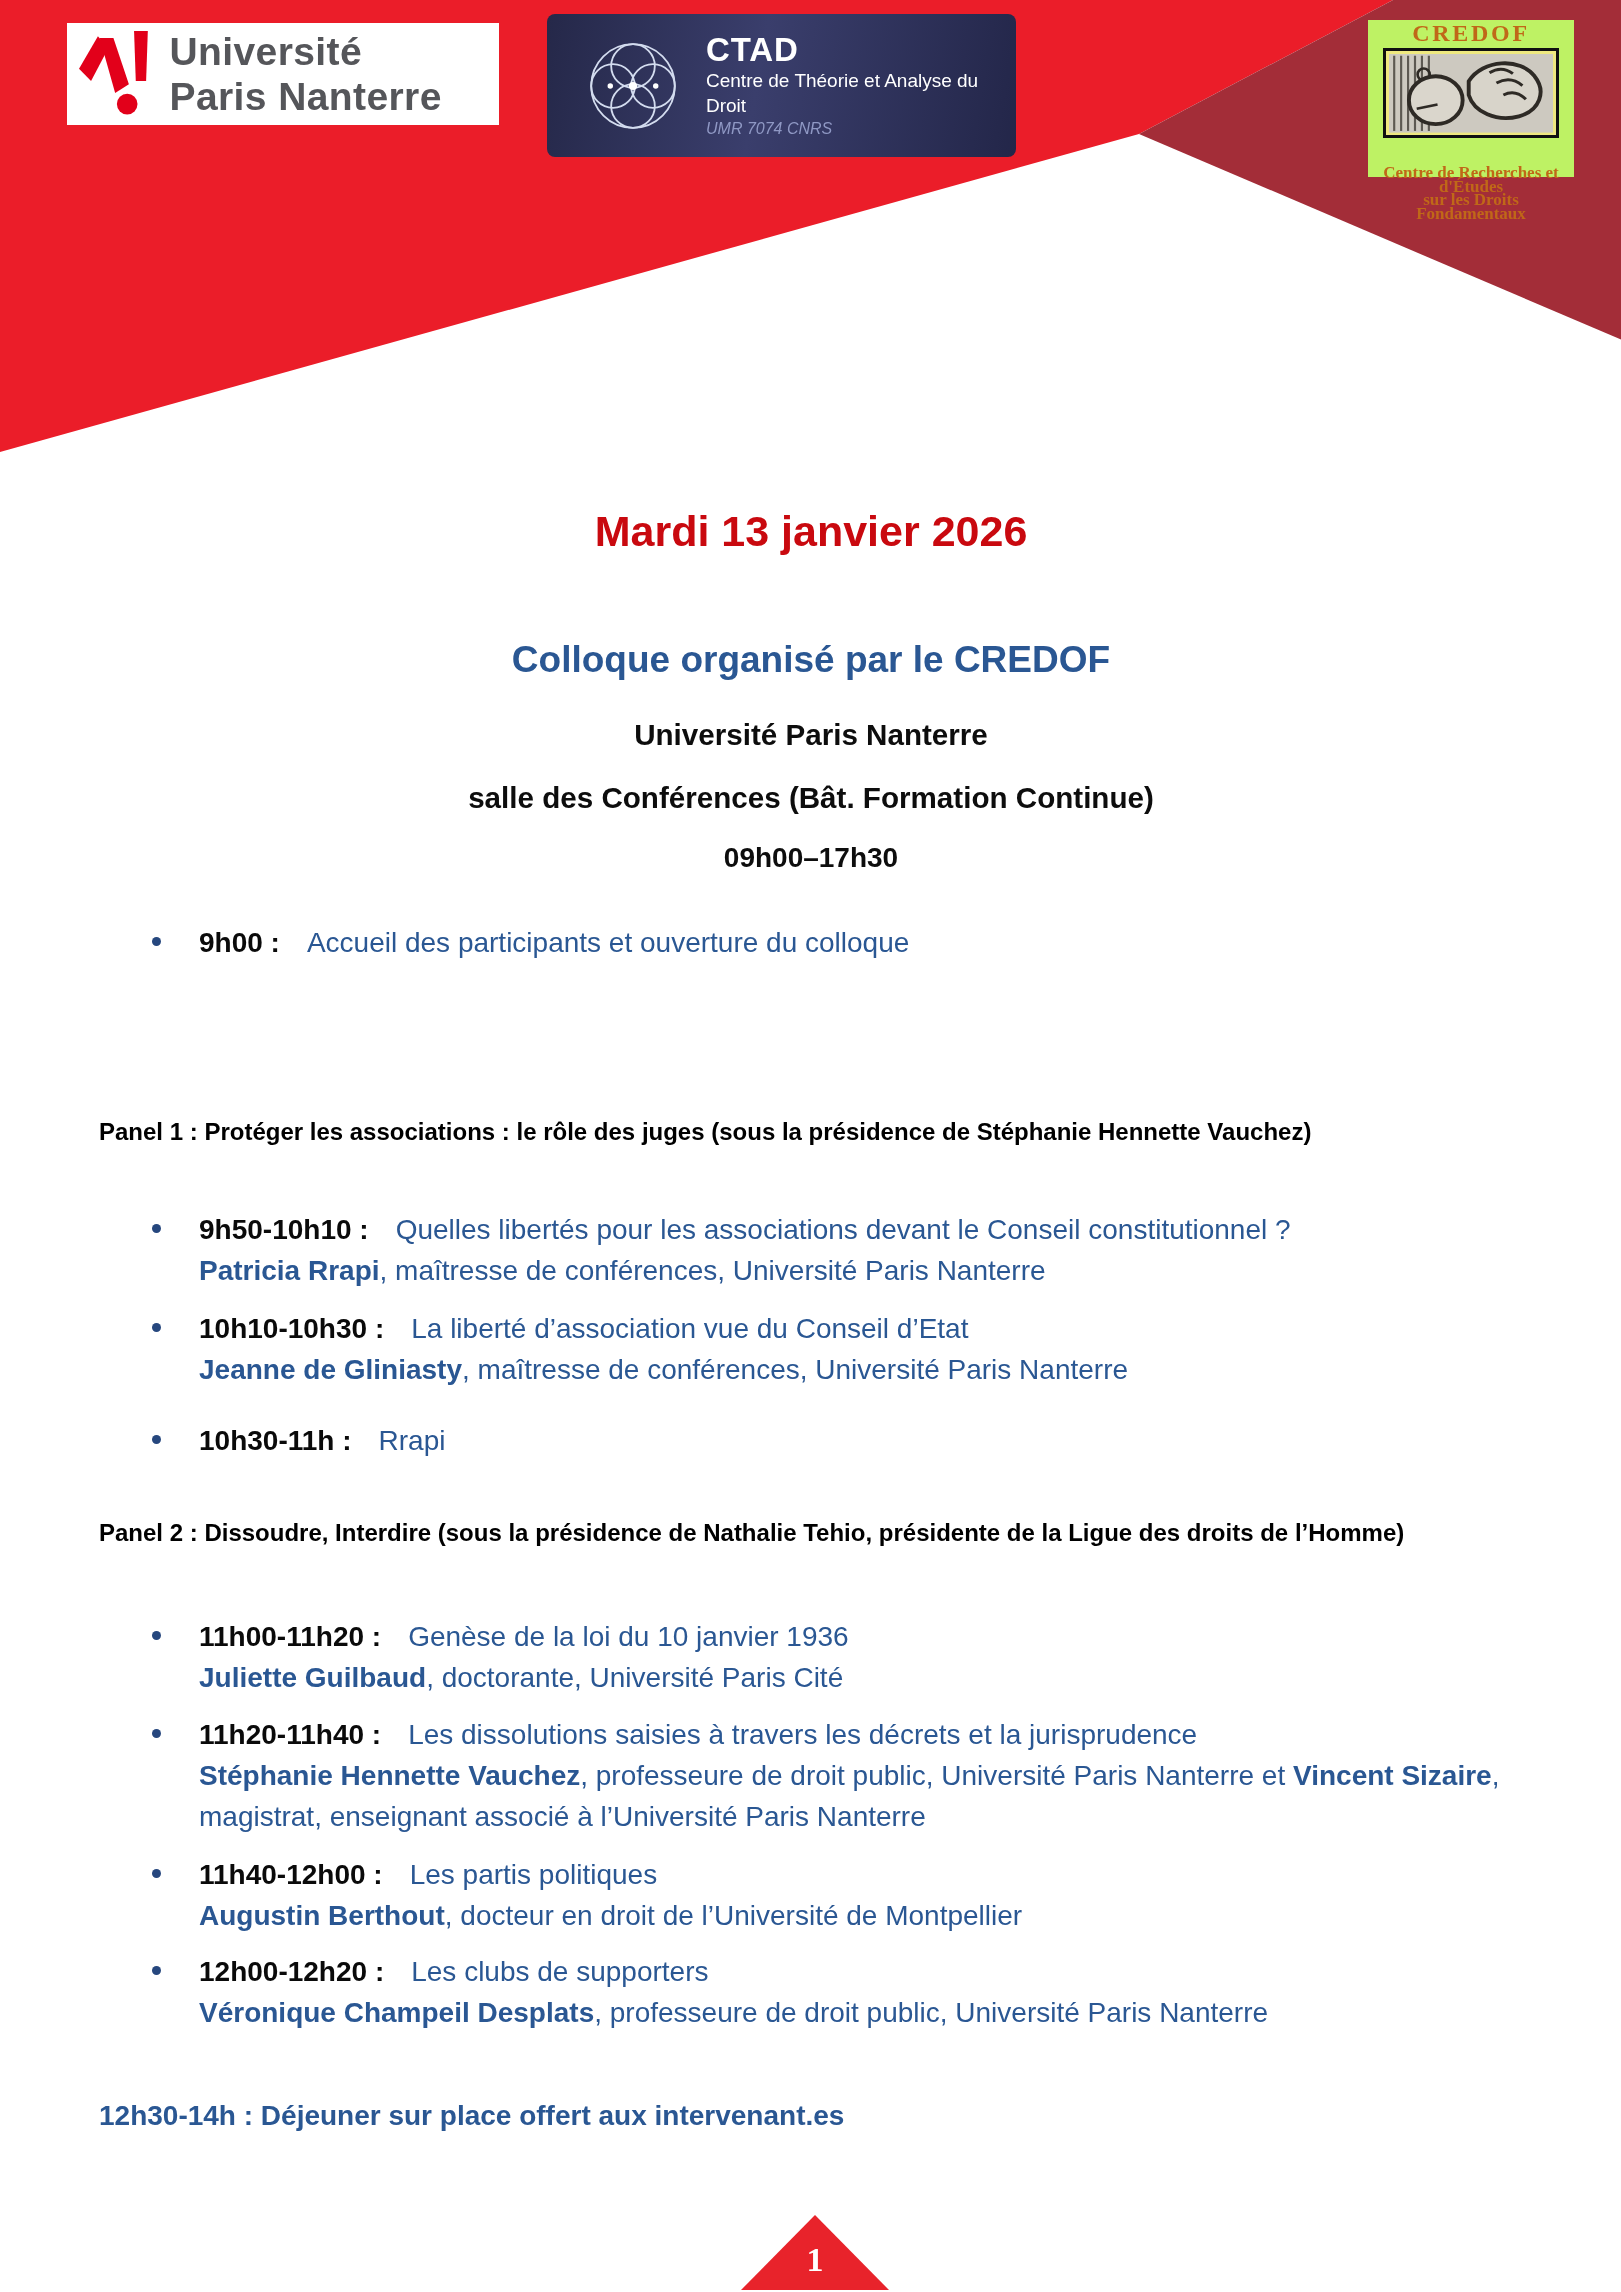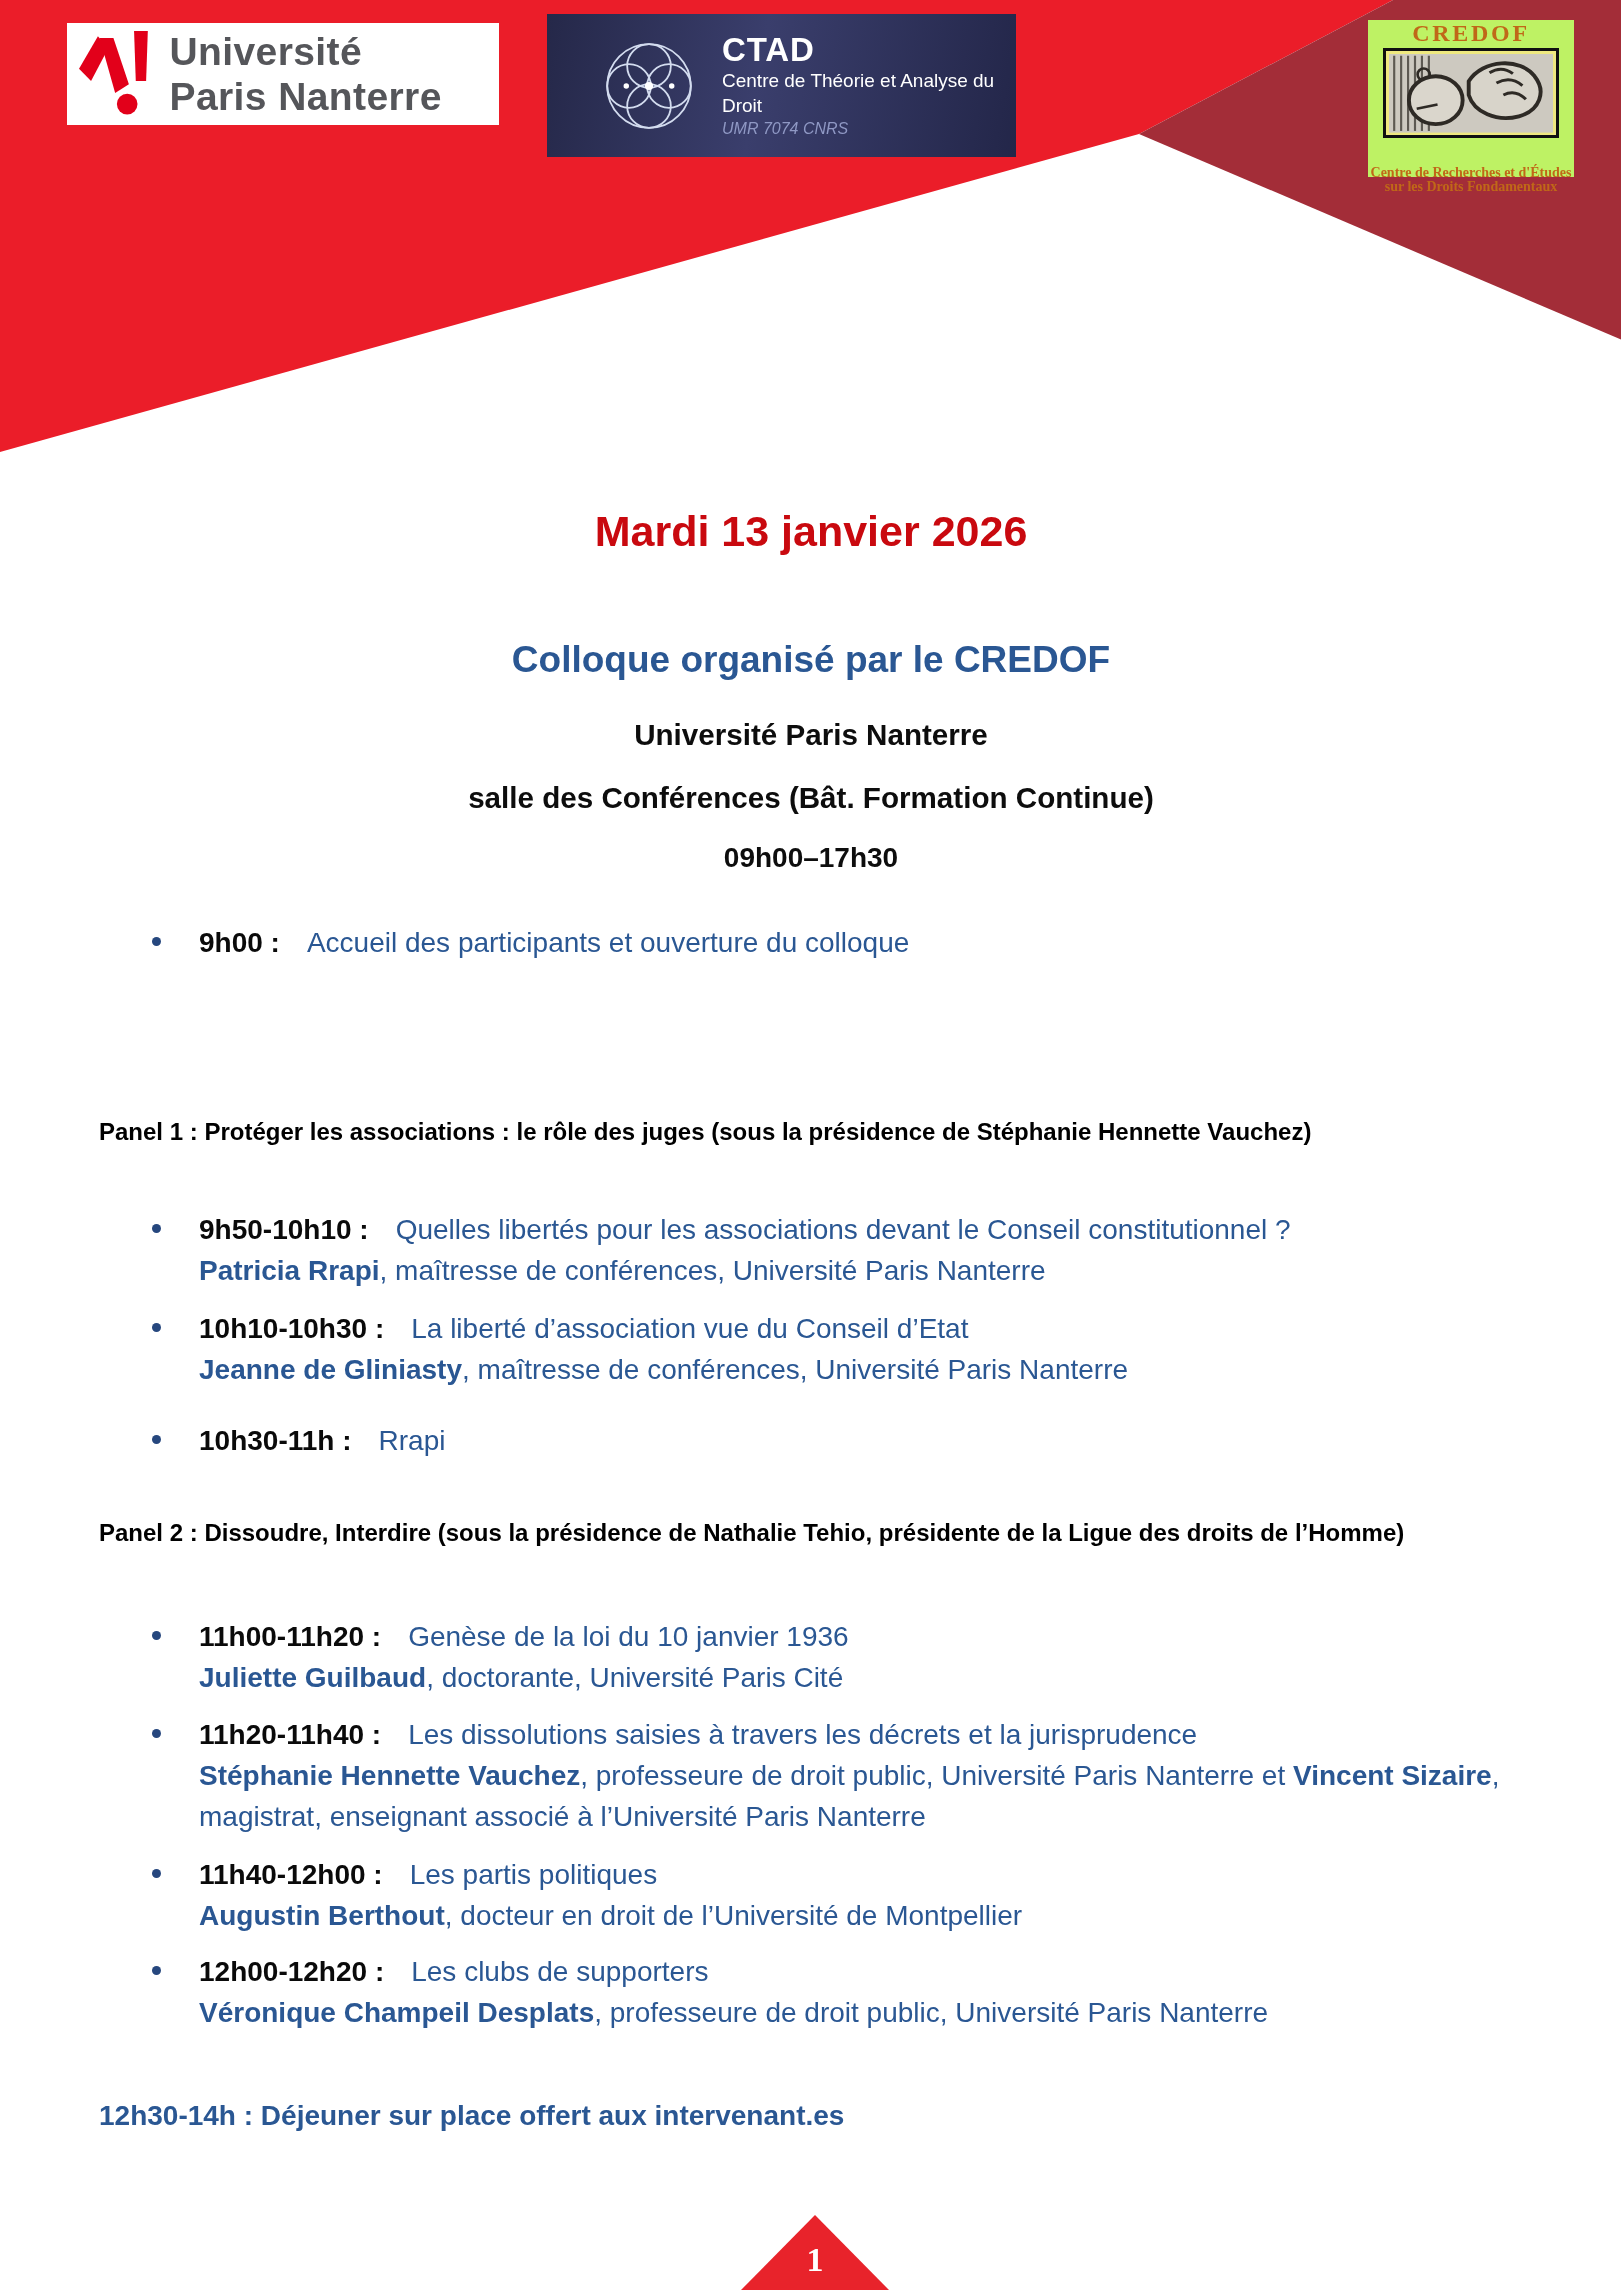--- a/index.html
+++ b/index.html
@@ -20,38 +20,38 @@
   .upn-logo{
     position:absolute;left:67px;top:23px;width:432px;height:102px;background:#fff;
     display:flex;align-items:center;gap:12.5px;padding-left:8px;box-sizing:border-box;
   }
   .upn-mark{width:82px;height:86px;flex:0 0 auto;}
   .upn-text{color:#55565A;font-weight:bold;font-size:39px;line-height:45px;letter-spacing:0.4px;}
   
   .ctad-logo{
     position:absolute;left:547px;top:14.3px;width:469px;height:143px;
     background:linear-gradient(100deg,#252849 0%,#3A3E6C 45%,#232649 100%);
-    display:flex;align-items:center;box-sizing:border-box;padding-left:52px;gap:23px;
+    display:flex;align-items:center;box-sizing:border-box;padding-left:36px;gap:23px;border-radius:8px;
   }
   .ctad-icon{width:100px;height:100px;flex:0 0 auto;}
   .ctad-acronym{color:#fff;font-weight:bold;font-size:33px;line-height:36px;letter-spacing:0.9px;}
   .ctad-name{color:#fff;font-size:19px;line-height:25px;}
   .ctad-unit{color:#8F98C4;font-style:italic;font-size:16px;line-height:21.5px;}
   
   .credof-logo{
     position:absolute;left:1368px;top:19.7px;width:206px;height:157px;background:#bef264;
     text-align:center;box-sizing:border-box;padding-top:0;
   }
   .credof-acronym{color:#C06818;font-family:"Liberation Serif",serif;font-weight:bold;
     font-size:24px;letter-spacing:2.7px;line-height:27px;}
   .credof-frame{width:176px;height:90px;margin:1.8px auto 1.8px auto;border:3.6px solid #101010;
     box-sizing:border-box;background:#EEE87F;padding:2.7px;}
   .credof-frame svg{display:block;width:100%;height:100%;}
   .credof-caption{color:#C06818;font-family:"Liberation Serif",serif;font-weight:bold;
-    font-size:14px;line-height:13.4px;margin-top:28px;}
+    font-size:17px;line-height:13.4px;margin-top:28px;}
   
   .center-block{position:absolute;left:0;width:100%;text-align:center;}
   .doc-title{top:380px;font-weight:bold;font-size:93px;line-height:90px;color:#000;}
   .doc-title .squeeze{display:inline-block;transform:scaleX(.87);transform-origin:50% 50%;letter-spacing:-2.7px;white-space:nowrap;}
   .doc-date{top:507px;font-weight:bold;font-size:43px;color:#C9090F;}
   .doc-organizer{top:639px;font-weight:bold;font-size:37px;color:#2A5793;}
   .doc-university{top:718px;font-weight:bold;font-size:29.6px;color:#0d0d0d;}
   .doc-venue{top:781px;font-weight:bold;font-size:29.6px;color:#0d0d0d;}
   .doc-hours{top:842px;font-weight:bold;font-size:28px;color:#0d0d0d;}
   

